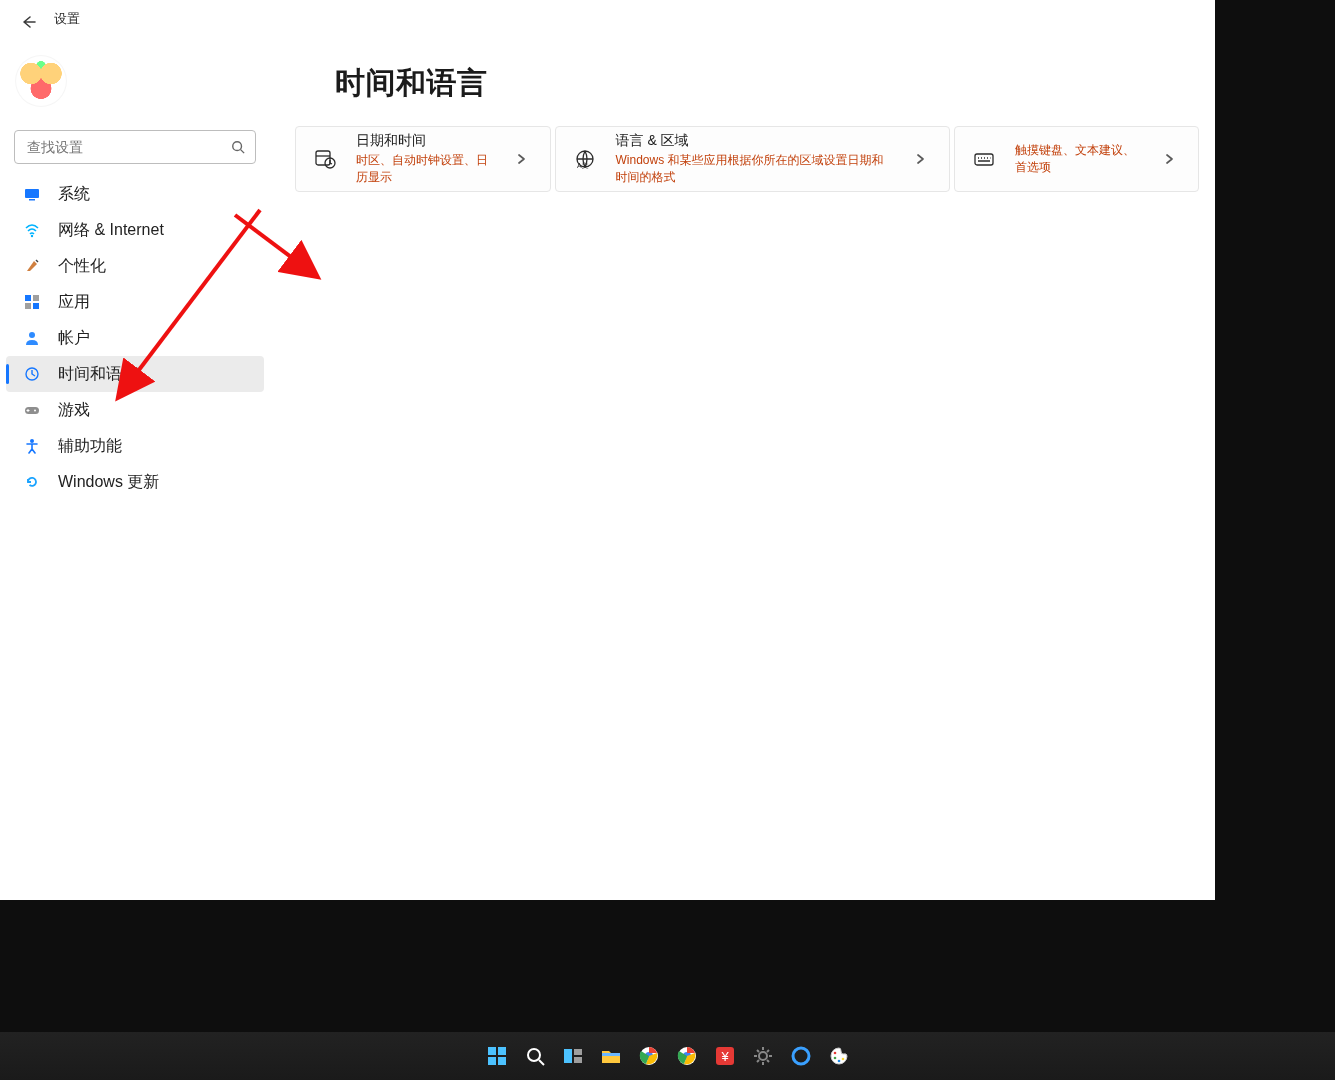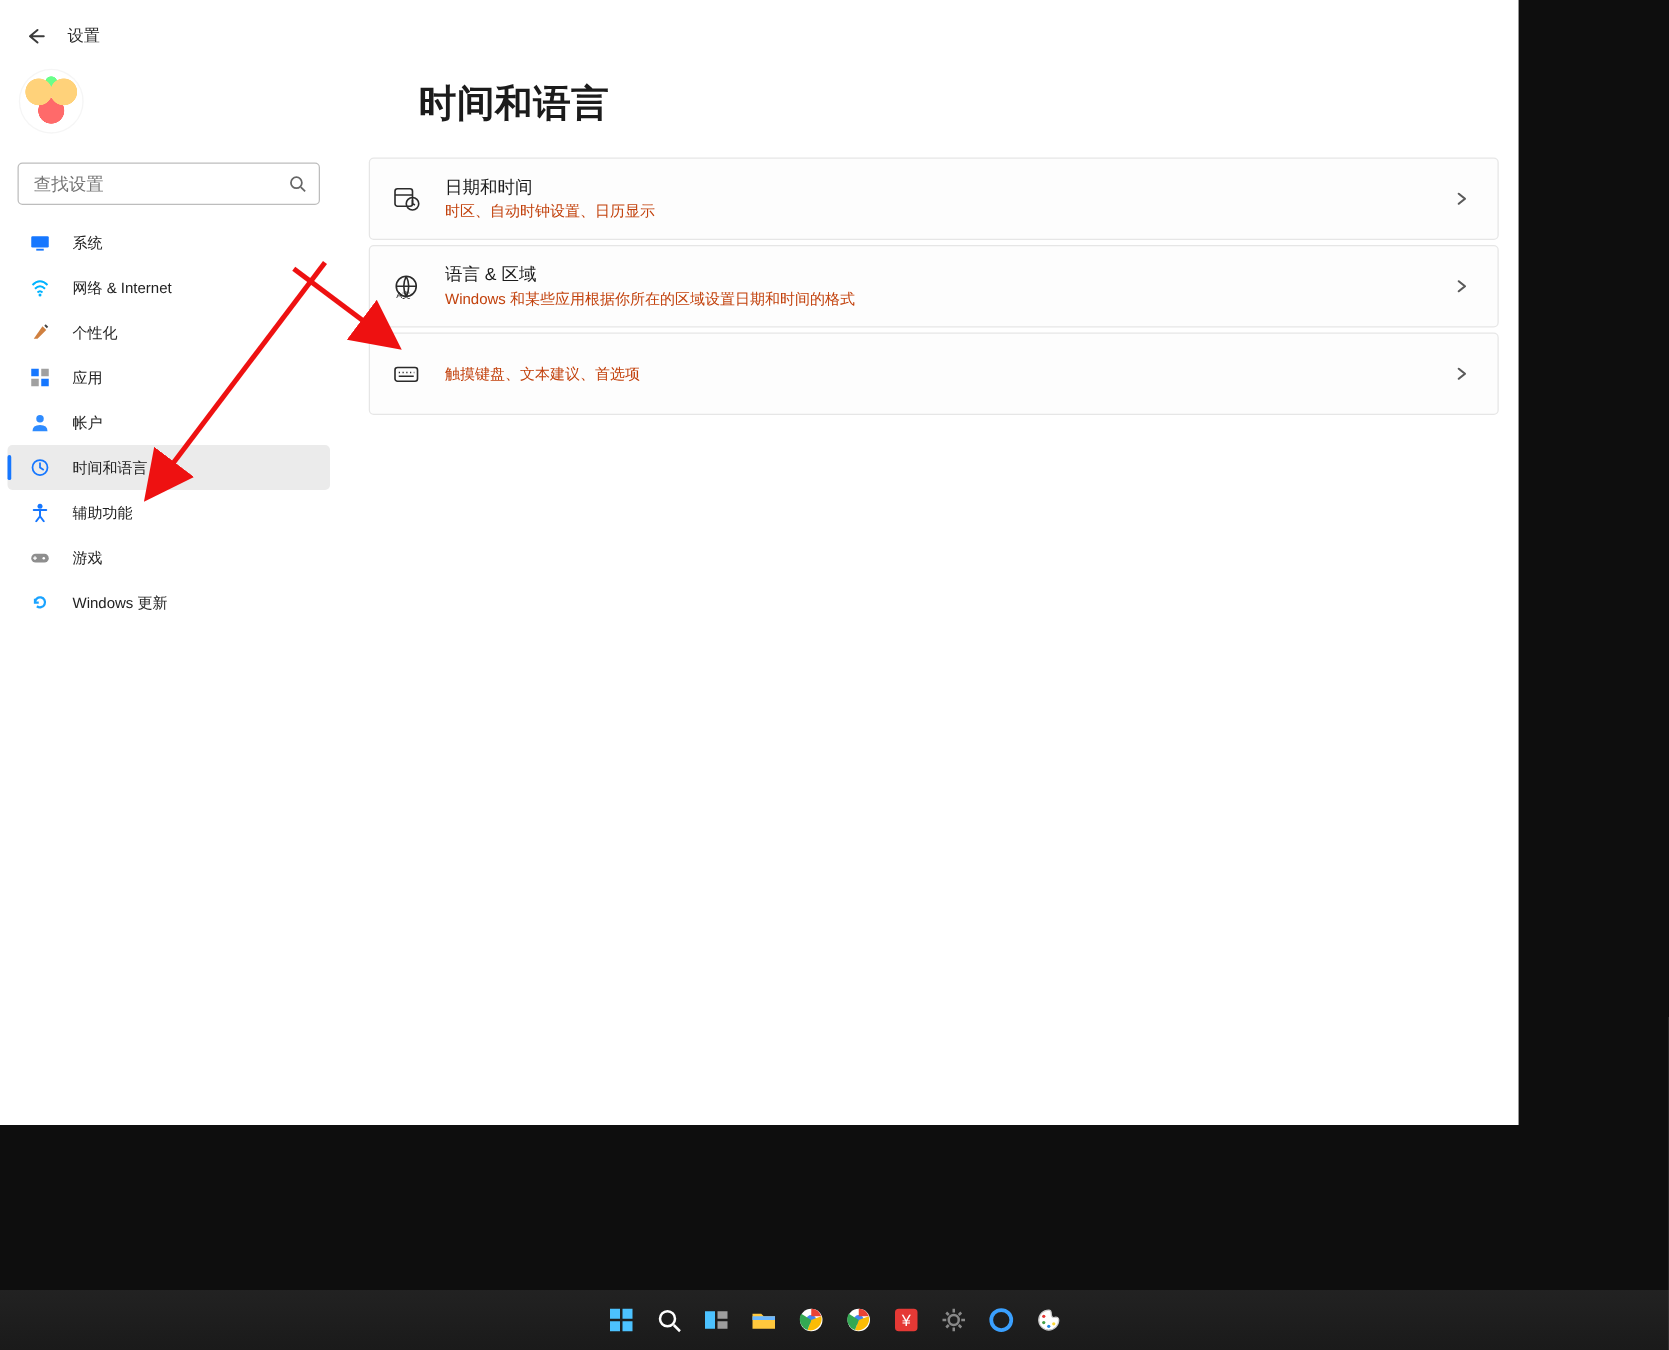--- a/index.html
+++ b/index.html
@@ -27,21 +27,21 @@
   }
   
   .app{
     position:absolute;left:0;top:0;
     width:1215px;height:900px;
     background:var(--bg);
     box-sizing:border-box;
   }
   
   .hdr{
-    display:flex;align-items:center;
+    display:flex;
     padding:10px 16px 0 16px;
     height:38px;
   }
   .back-btn{
     width:24px;height:24px;display:flex;align-items:center;justify-content:center;
     margin-right:14px;border-radius:4px;
   }
   .back-arrow{width:16px;height:16px;stroke:#3b3b3b;stroke-width:1.6;fill:none;stroke-linecap:round;stroke-linejoin:round;}
   .hdr-title{font-size:13px;color:#2b2b2b;}
   
@@ -74,38 +74,38 @@
     color:#333;font-family:inherit;
   }
   .search-box .sicon{width:14px;height:14px;fill:none;stroke:#666;stroke-width:1.6;}
   .nav{margin-top:6px;}
   .nav-item{
     display:flex;align-items:center;
     height:36px;
     padding:0 10px 0 18px;
     margin:0 6px;
     border-radius:4px;
-    font-size:12px;color:#222;
+    font-size:16px;color:#222;
     gap:18px;
   }
   .nav-item.selected{
     background:var(--selected);
     position:relative;
   }
   .nav-item.selected::before{
     content:"";position:absolute;left:0;top:8px;bottom:8px;width:3px;border-radius:2px;background:#1677ff;
   }
   .nav-ico{width:16px;height:16px;flex:0 0 16px;display:flex;align-items:center;justify-content:center;}
   .nav-ico svg{width:16px;height:16px;}
   
   .main{
     position:absolute;left:295px;top:55px;right:16px;
   }
   .page-title{font-size:30px;font-weight:600;letter-spacing:.5px;margin:8px 0 22px 40px;}
-  .cards{display:flex;flex-direction:column;gap:4px;}
+  .cards{display:flex;gap:4px;}
   .card{
     background:var(--card);
     border:1px solid var(--card-border);
     border-radius:4px;
     height:64px;
     display:flex;align-items:center;
     padding:0 22px 0 18px;
     gap:20px;
   }
   .card-ico{width:22px;height:22px;flex:0 0 22px;display:flex;align-items:center;justify-content:center;}
@@ -208,35 +208,35 @@
             <svg viewBox="0 0 16 16">
               <circle cx="8" cy="8" r="6" fill="none" stroke="#1677ff" stroke-width="1.4"></circle>
               <path d="M8 4 V8 L11 10" stroke="#1677ff" stroke-width="1.4" fill="none"></path>
             </svg>
           </span>
                <span>时间和语言</span>
         </div>
         <div class="nav-item">
           <span class="nav-ico">
             <svg viewBox="0 0 16 16">
-              <circle cx="8" cy="3" r="2" fill="#1677ff"></circle>
-              <path d="M3 6 L13 6 M8 6 V11 M8 11 L5 15 M8 11 L11 15" stroke="#1677ff" stroke-width="1.6" fill="none" stroke-linecap="round"></path>
-            </svg>
-          </span>
-               <span>辅助功能</span>
-        </div>
-        <div class="nav-item">
-          <span class="nav-ico">
-            <svg viewBox="0 0 16 16">
               <rect x="1" y="5" width="14" height="7" rx="3.5" fill="#8e8e8e"></rect>
               <circle cx="11" cy="8.5" r="1" fill="#fff"></circle>
               <path d="M4 7 V10 M2.5 8.5 H5.5" stroke="#fff" stroke-width="1"></path>
             </svg>
           </span>
                <span>游戏</span>
+        </div>
+        <div class="nav-item">
+          <span class="nav-ico">
+            <svg viewBox="0 0 16 16">
+              <circle cx="8" cy="3" r="2" fill="#1677ff"></circle>
+              <path d="M3 6 L13 6 M8 6 V11 M8 11 L5 15 M8 11 L11 15" stroke="#1677ff" stroke-width="1.6" fill="none" stroke-linecap="round"></path>
+            </svg>
+          </span>
+               <span>辅助功能</span>
         </div>
         <div class="nav-item">
           <span class="nav-ico">
             <svg viewBox="0 0 16 16">
               <path d="M4 8 A4 4 0 1 1 5.5 11" fill="none" stroke="#1aa3ff" stroke-width="1.8"></path>
               <path d="M4 5 L4 8 L7 8" fill="none" stroke="#1aa3ff" stroke-width="1.8"></path>
             </svg>
           </span>
                <span>Windows 更新</span>
         </div>

